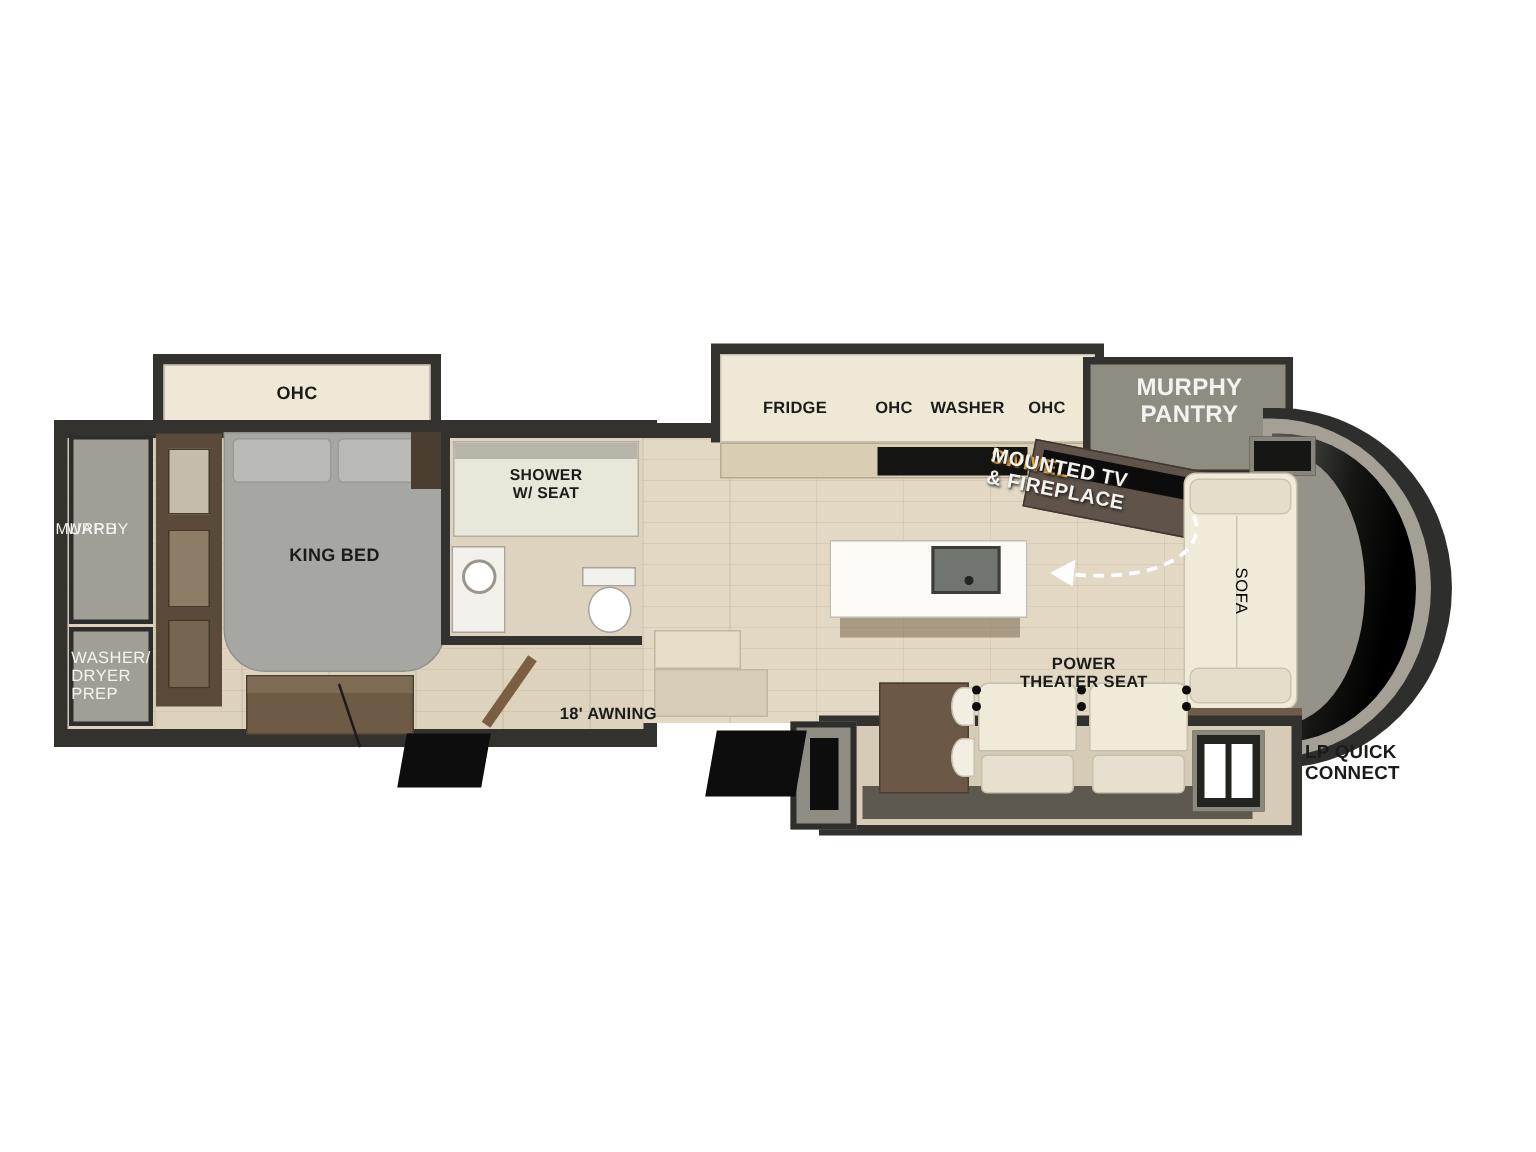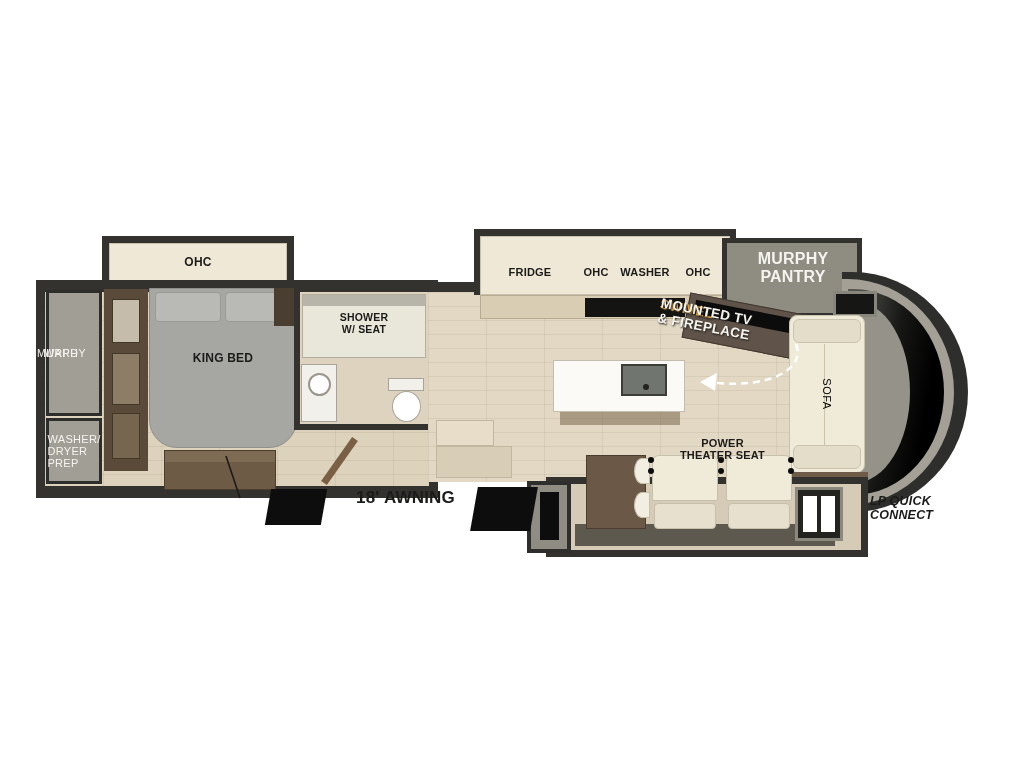--- a/index.html
+++ b/index.html
@@ -46,21 +46,21 @@
   .wardrobe-strip{left:104px;top:289px;width:44px;height:182px;background:#594a39;}
   .wardrobe-strip .panel{left:8px;width:28px;background:#8d7c66;border:1px solid #43372a;}
   .wardrobe-strip .p1{top:10px;height:44px;background:#c6bcab;}
   .wardrobe-strip .p2{top:64px;height:52px;}
   .wardrobe-strip .p3{top:124px;height:46px;background:#77664f;}
 
   .king-bed{left:149px;top:288px;width:148px;height:160px;background:#a6a6a2;
             border:1px solid #8f8f8b;border-radius:0 0 28px 28px;}
   .pillow{top:3px;height:30px;width:66px;background:#b9b9b5;border:1px solid #9a9a96;border-radius:4px;}
   .pillow.l{left:5px;} .pillow.r{right:5px;}
-  .king-bed-lbl{left:149px;top:352px;width:148px;}
+  .king-bed-lbl{left:149px;top:364px;width:148px;}
 
   .nightstand{left:274px;top:288px;width:22px;height:38px;background:#4a3e30;}
   .dresser{left:164px;top:450px;width:112px;height:40px;background:#6e5b46;border:1px solid #4c3e2e;}
   .dresser .top-face{left:0;top:0;width:100%;height:11px;background:#7e6b54;}
 
   
   .bath-box{left:294px;top:286px;width:140px;height:144px;}
   .bath-floor{left:300px;top:292px;width:128px;height:132px;background:#ded3bf;}
   .shower{left:302px;top:294px;width:124px;height:64px;background:#e9e6da;border:1px solid #b3ae9f;}
   .shower .back{left:0;top:0;width:100%;height:11px;background:#b7b4aa;}
@@ -159,22 +159,22 @@
   .bot-window .pane{top:6px;width:14px;height:36px;background:#ffffff;position:absolute;}
   .bot-window .pane.p1{left:5px;} .bot-window .pane.p2{left:23px;}
 
   
   .step{background:#0d0d0d;transform:skewX(-10deg);}
   .step1{left:268px;top:489px;width:56px;height:36px;}
   .step2{left:474px;top:487px;width:60px;height:44px;}
 
   
   .dresser-lbl{left:155px;top:500px;width:150px;font-size:12.5px;}
-  .awning-lbl{left:338px;top:488px;width:135px;font-size:17px;}
-  .lp-lbl{left:870px;top:494px;width:110px;font-size:12.5px;text-align:left;font-style:italic;}
+  .awning-lbl{left:338px;top:470px;width:135px;font-size:11px;}
+  .lp-lbl{left:870px;top:494px;width:110px;font-size:12.5px;text-align:left;}
 
   svg.overlay{left:0;top:0;width:1024px;height:768px;pointer-events:none;}
 </style>
 </head>
 <body>
 
 <div id="stage">
 
   <div class="wall bed-slide"></div>
   <div class="bed-slide-in"></div>

